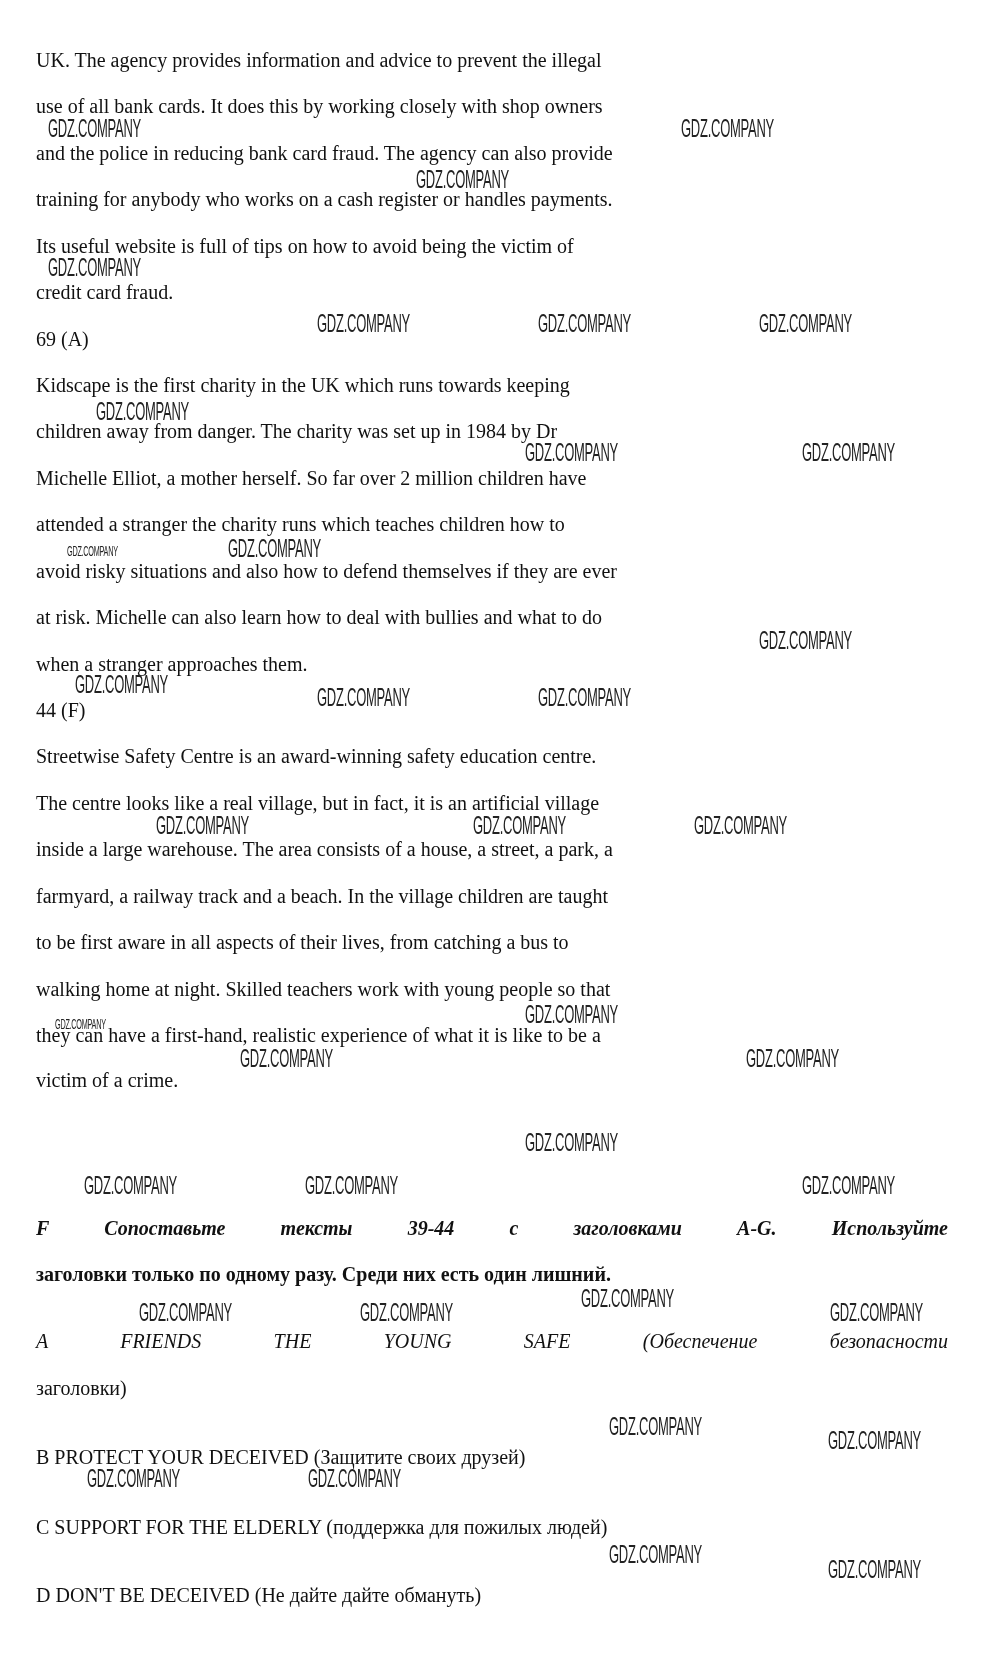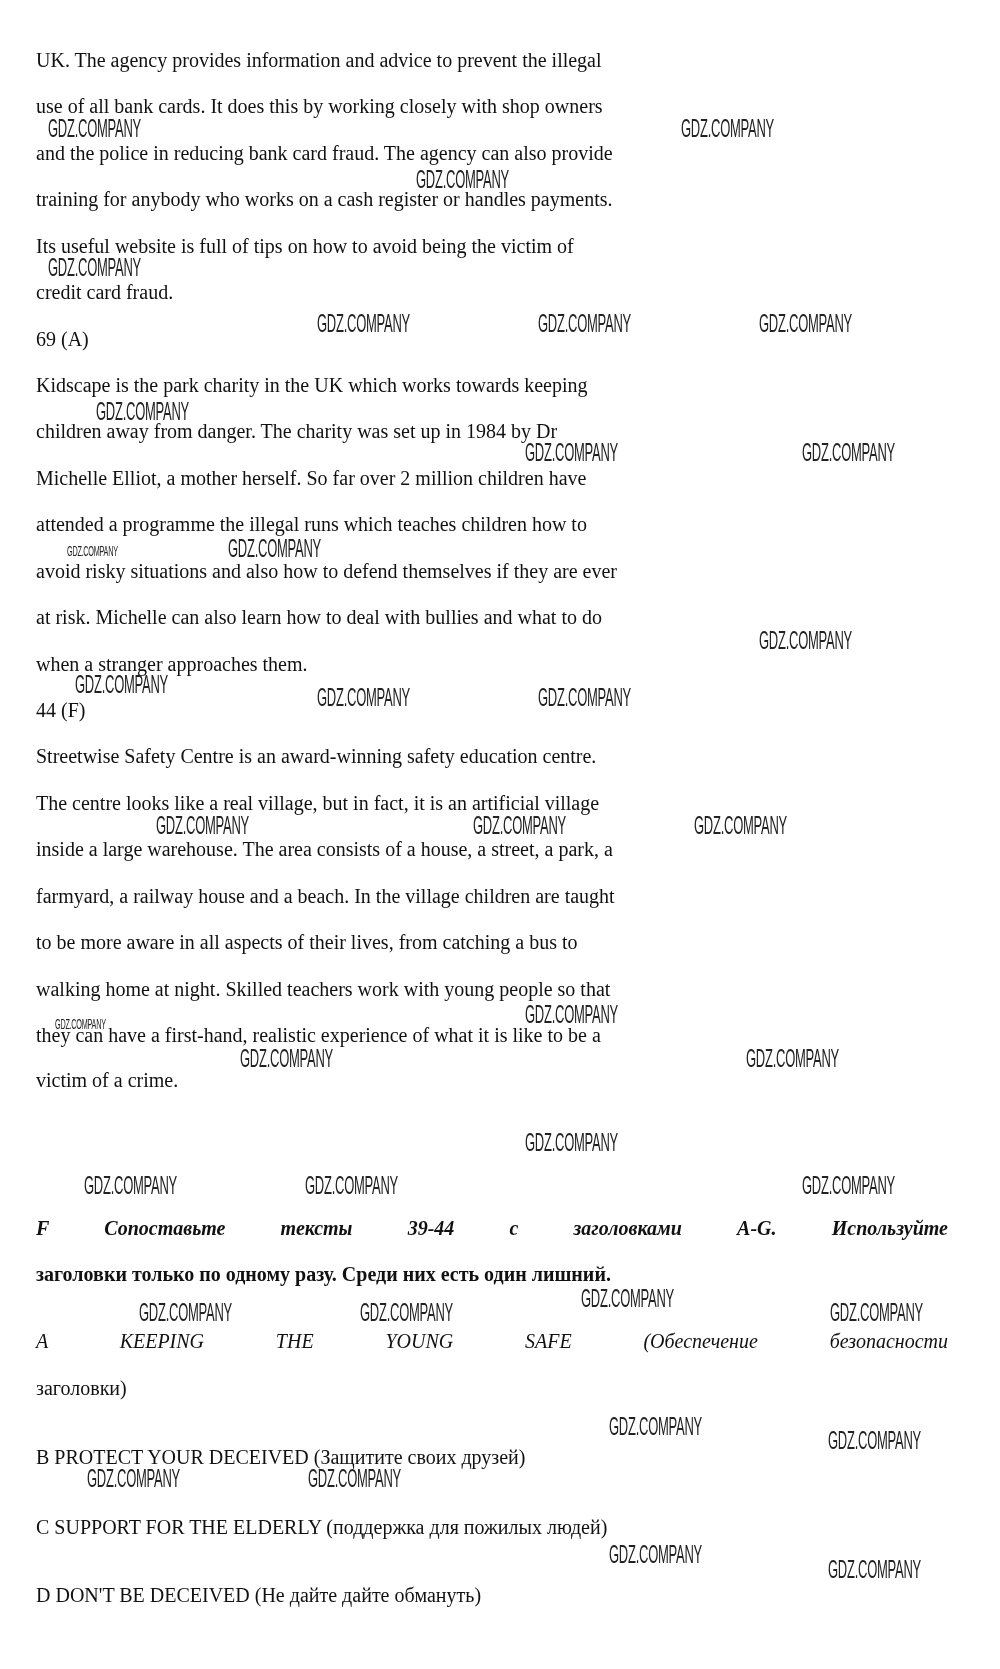--- a/index.html
+++ b/index.html
@@ -35,46 +35,46 @@
     <div class="ln" style="top:60px">UK. The agency provides information and advice to prevent the illegal</div>
     <div class="ln" style="top:106px">use of all bank cards. It does this by working closely with shop owners</div>
     <div class="ln" style="top:153px">and the police in reducing bank card fraud. The agency can also provide</div>
     <div class="ln" style="top:199px">training for anybody who works on a cash register or handles payments.</div>
     <div class="ln" style="top:246px">Its useful website is full of tips on how to avoid being the victim of</div>
     <div class="ln" style="top:292px">credit card fraud.</div>
   </div>
 
   <div>
     <div class="ln" style="top:339px">69 (A)</div>
-    <div class="ln" style="top:385px">Kidscape is the park charity in the UK which works towards keeping</div>
+    <div class="ln" style="top:385px">Kidscape is the first charity in the UK which runs towards keeping</div>
     <div class="ln" style="top:431px">children away from danger. The charity was set up in 1984 by Dr</div>
     <div class="ln" style="top:478px">Michelle Elliot, a mother herself. So far over 2 million children have</div>
-    <div class="ln" style="top:524px">attended a programme the illegal runs which teaches children how to</div>
+    <div class="ln" style="top:524px">attended a stranger the charity runs which teaches children how to</div>
     <div class="ln" style="top:571px">avoid risky situations and also how to defend themselves if they are ever</div>
     <div class="ln" style="top:617px">at risk. Michelle can also learn how to deal with bullies and what to do</div>
     <div class="ln" style="top:664px">when a stranger approaches them.</div>
   </div>
 
   <div>
     <div class="ln" style="top:710px">44 (F)</div>
     <div class="ln" style="top:756px">Streetwise Safety Centre is an award-winning safety education centre.</div>
     <div class="ln" style="top:803px">The centre looks like a real village, but in fact, it is an artificial village</div>
     <div class="ln" style="top:849px">inside a large warehouse. The area consists of a house, a street, a park, a</div>
-    <div class="ln" style="top:896px">farmyard, a railway house and a beach. In the village children are taught</div>
-    <div class="ln" style="top:942px">to be more aware in all aspects of their lives, from catching a bus to</div>
+    <div class="ln" style="top:896px">farmyard, a railway track and a beach. In the village children are taught</div>
+    <div class="ln" style="top:942px">to be first aware in all aspects of their lives, from catching a bus to</div>
     <div class="ln" style="top:989px">walking home at night. Skilled teachers work with young people so that</div>
     <div class="ln" style="top:1035px">they can have a first-hand, realistic experience of what it is like to be a</div>
     <div class="ln" style="top:1080px">victim of a crime.</div>
   </div>
 
   <div>
     <div class="ln bold just" style="top:1228px">F Сопоставьте тексты 39-44 с заголовками A-G. Используйте</div>
     <div class="ln bold" style="top:1274px">заголовки только по одному разу. Среди них есть один лишний.</div>
 
-    <div class="ln just" style="top:1341px">A KEEPING THE YOUNG SAFE (Обеспечение безопасности</div>
+    <div class="ln just" style="top:1341px">A FRIENDS THE YOUNG SAFE (Обеспечение безопасности</div>
     <div class="ln" style="top:1388px">заголовки)</div>
     <div class="ln" style="top:1457px">B PROTECT YOUR DECEIVED (Защитите своих друзей)</div>
     <div class="ln" style="top:1527px">C SUPPORT FOR THE ELDERLY (поддержка для пожилых людей)</div>
     <div class="ln" style="top:1595px">D DON'T BE DECEIVED (Не дайте дайте обмануть)</div>
   </div>
 
   <div>
     <span class="wm" style="left:48px;top:128px">GDZ.COMPANY</span>
     <span class="wm" style="left:681px;top:128px">GDZ.COMPANY</span>
     <span class="wm" style="left:416px;top:179px">GDZ.COMPANY</span>

